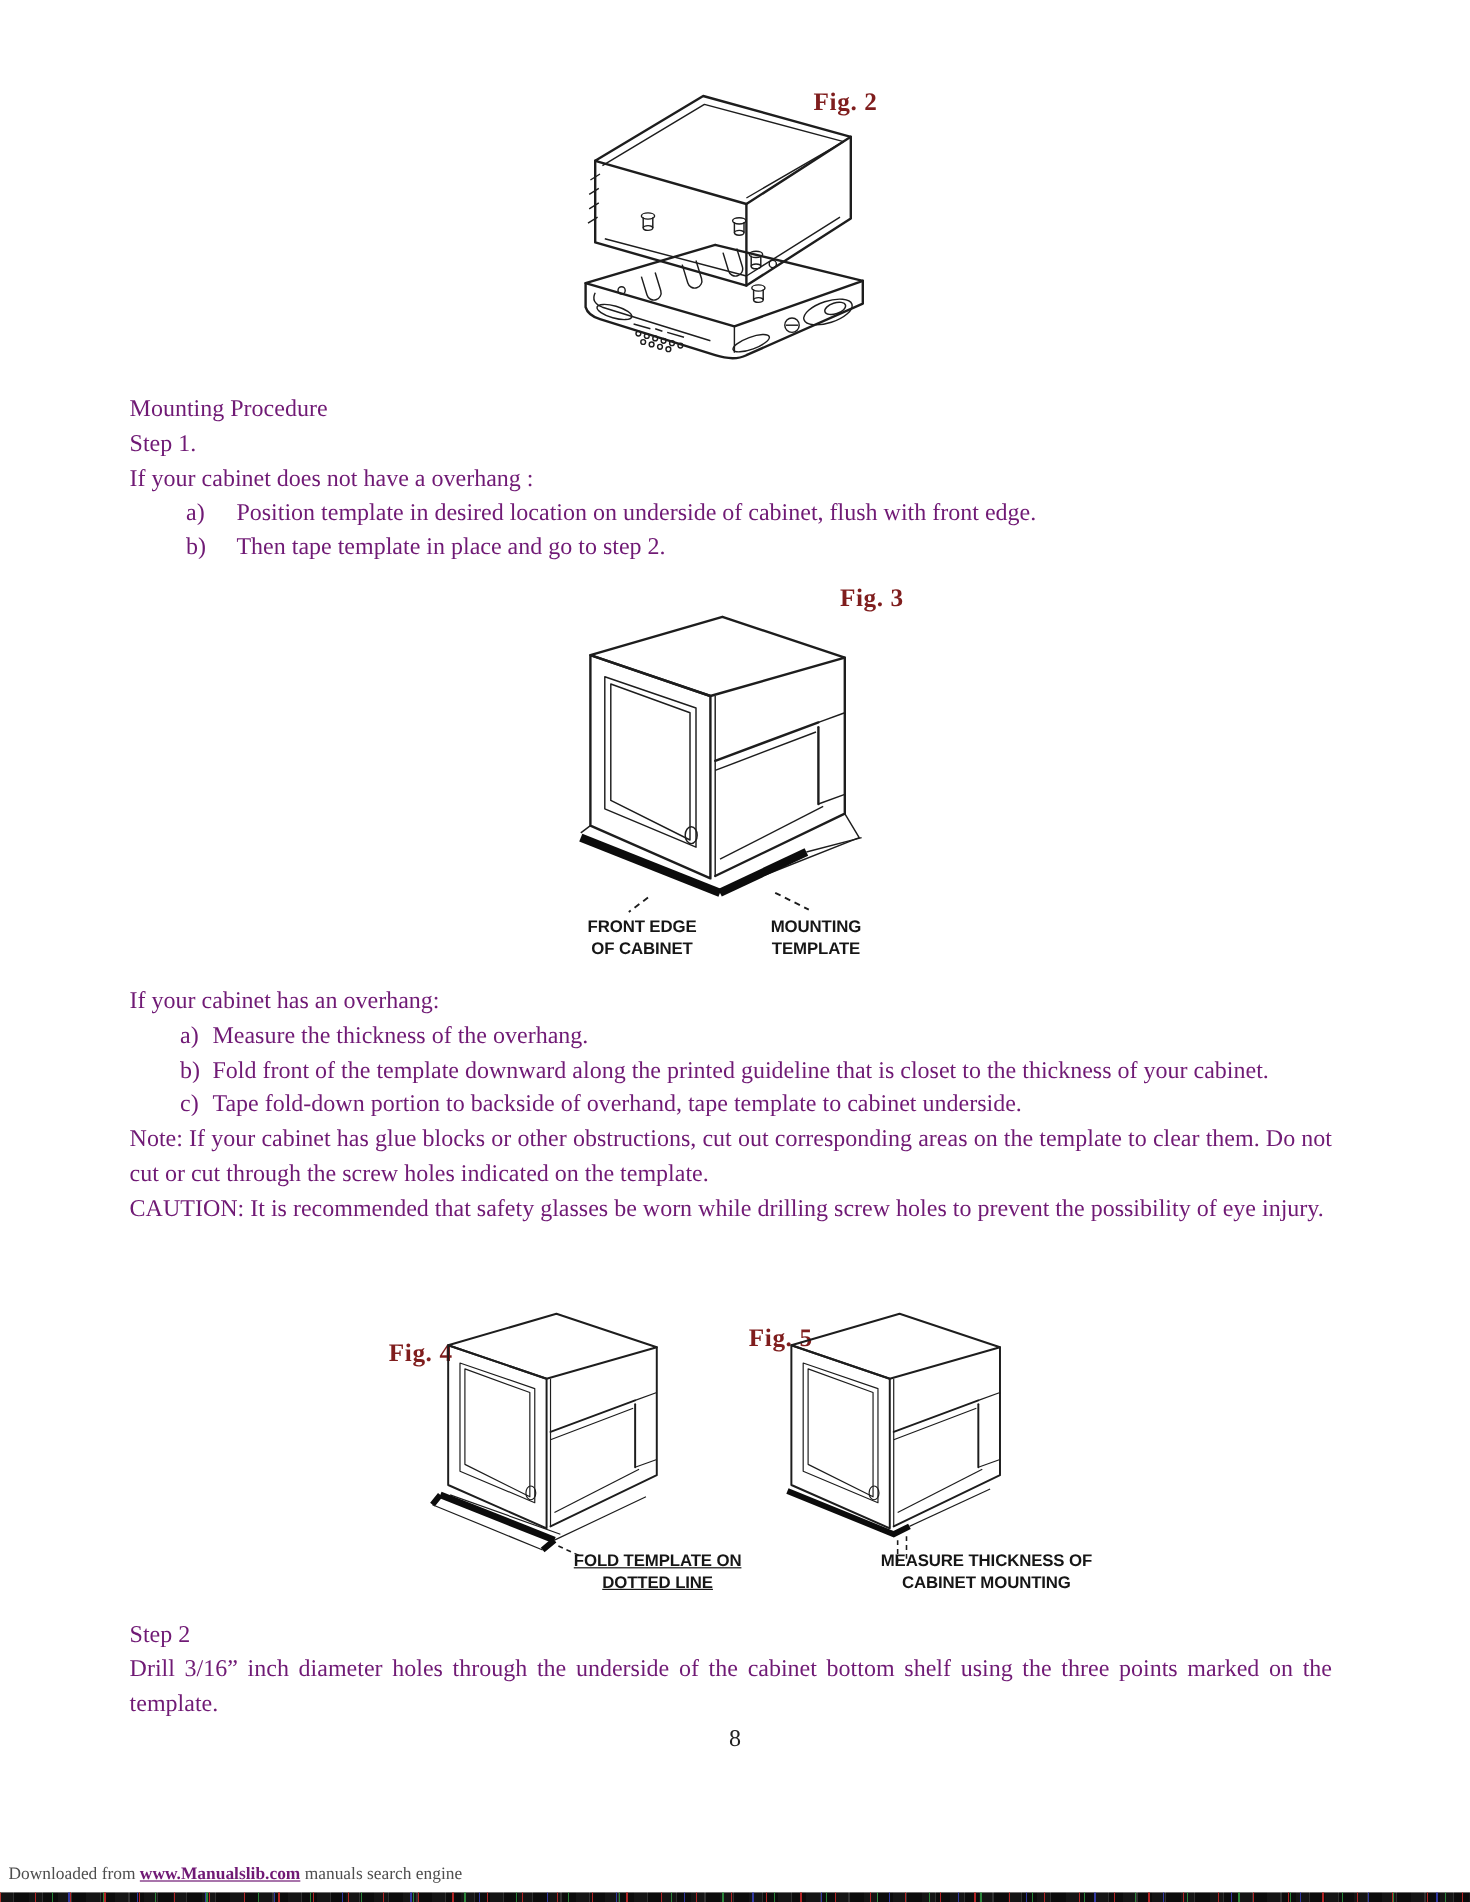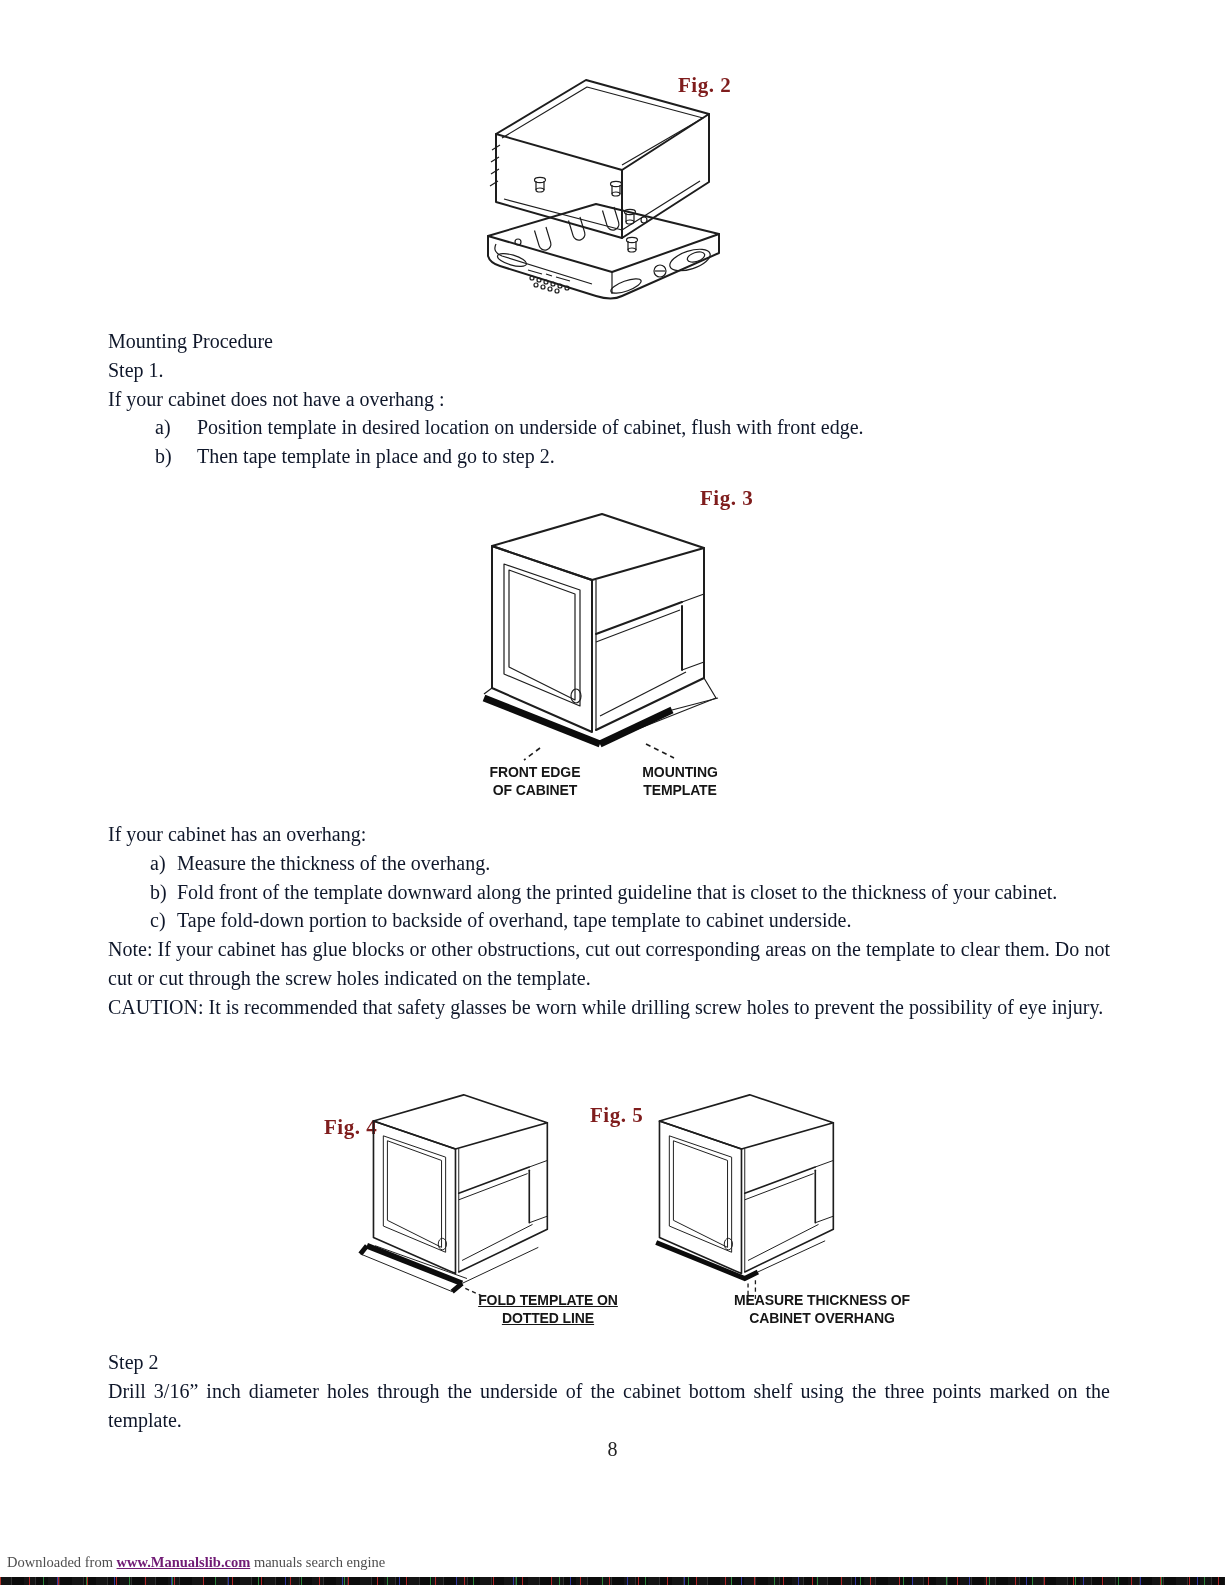--- a/index.html
+++ b/index.html
@@ -1,20 +1,20 @@
 <!DOCTYPE html>
 <html><head>
 <meta charset="utf-8">
 <style>
   html,body{margin:0;padding:0;background:#e8e8e8;}
   .page{position:relative;width:1225px;height:1585px;background:#ffffff;margin:0 auto;
         font-family:"Liberation Serif", serif;color:#1e1e1e;overflow:hidden;}
   .abs{position:absolute;}
   .figlabel{font-weight:bold;font-size:21px;color:#7f1d1d;letter-spacing:.5px;}
-  .bodyblock{font-size:20px;line-height:28.75px;width:1002px;color:#0f172a;}
+  .bodyblock{font-size:20px;line-height:28.75px;width:1002px;color:#701a75;}
   .just{text-align:justify;}
   .li1{position:relative;padding-left:89px;}
   .li1 .mk{position:absolute;left:47px;top:0;}
   .li2{position:relative;padding-left:69px;}
   .li2 .mk{position:absolute;left:42px;top:0;}
   .caption{font-family:"Liberation Sans", sans-serif;font-weight:bold;font-size:14px;
            line-height:17.5px;color:#161616;text-align:center;white-space:pre-line;letter-spacing:-0.1px;}
   .pagenum{font-size:20px;text-align:center;width:100%;color:#222;}
   .footer{font-size:14.5px;color:#4e4e4e;white-space:nowrap;}
   .footer a{text-decoration:underline;font-weight:bold;}
@@ -185,31 +185,31 @@
       <path class="tn" d="M16,196 L128,236 M122,242 L215,198"></path>
       <path class="thick" d="M6,196 L122,242"></path>
       <path class="thick5" d="M6,196 L-2,206 M122,242 L110,252"></path>
       <path class="tn" d="M-2,206 L110,252"></path>
       <path class="dash" d="M126,248 L148,258"></path>
     </g>
   </svg>
   <div class="abs caption" style="left:466px;top:1292px;width:164px;text-decoration:underline;">FOLD TEMPLATE ON
 DOTTED LINE</div>
 
-  <span class="abs figlabel" style="left:590px;top:1103px;">Fig. 5</span>
+  <span class="abs figlabel" style="left:624px;top:1103px;">Fig. 5</span>
   <svg class="abs" style="left:648px;top:1085px;" width="230" height="225" viewBox="0 0 230 225">
     <g transform="scale(0.82)">
       <use href="#cabinet"></use>
       <path class="thick5" d="M10,192 L118,236 L134,228"></path>
       <path class="tn" d="M134,228 L216,190"></path>
       <path class="dash" d="M122,242 L122,266 M131,238 L131,262"></path>
     </g>
   </svg>
   <div class="abs caption" style="left:730px;top:1292px;width:184px;">MEASURE THICKNESS OF
-CABINET OVERHANG</div>
+CABINET MOUNTING</div>
 
   <div class="abs bodyblock" style="left:108px;top:1348px;">
     <div>Step 2</div>
     <div class="just">Drill 3/16” inch diameter holes through the underside of the cabinet bottom shelf using the three points marked on the template.</div>
   </div>
 
   <div class="abs pagenum" style="left:0;top:1438px;">8</div>
 
   <div class="abs footer" style="left:7px;top:1554px;">
     <span>Downloaded from </span><a href="#" id="footer-link" style="color: #701a75;">www.Manualslib.com</a><span> manuals search engine</span>

